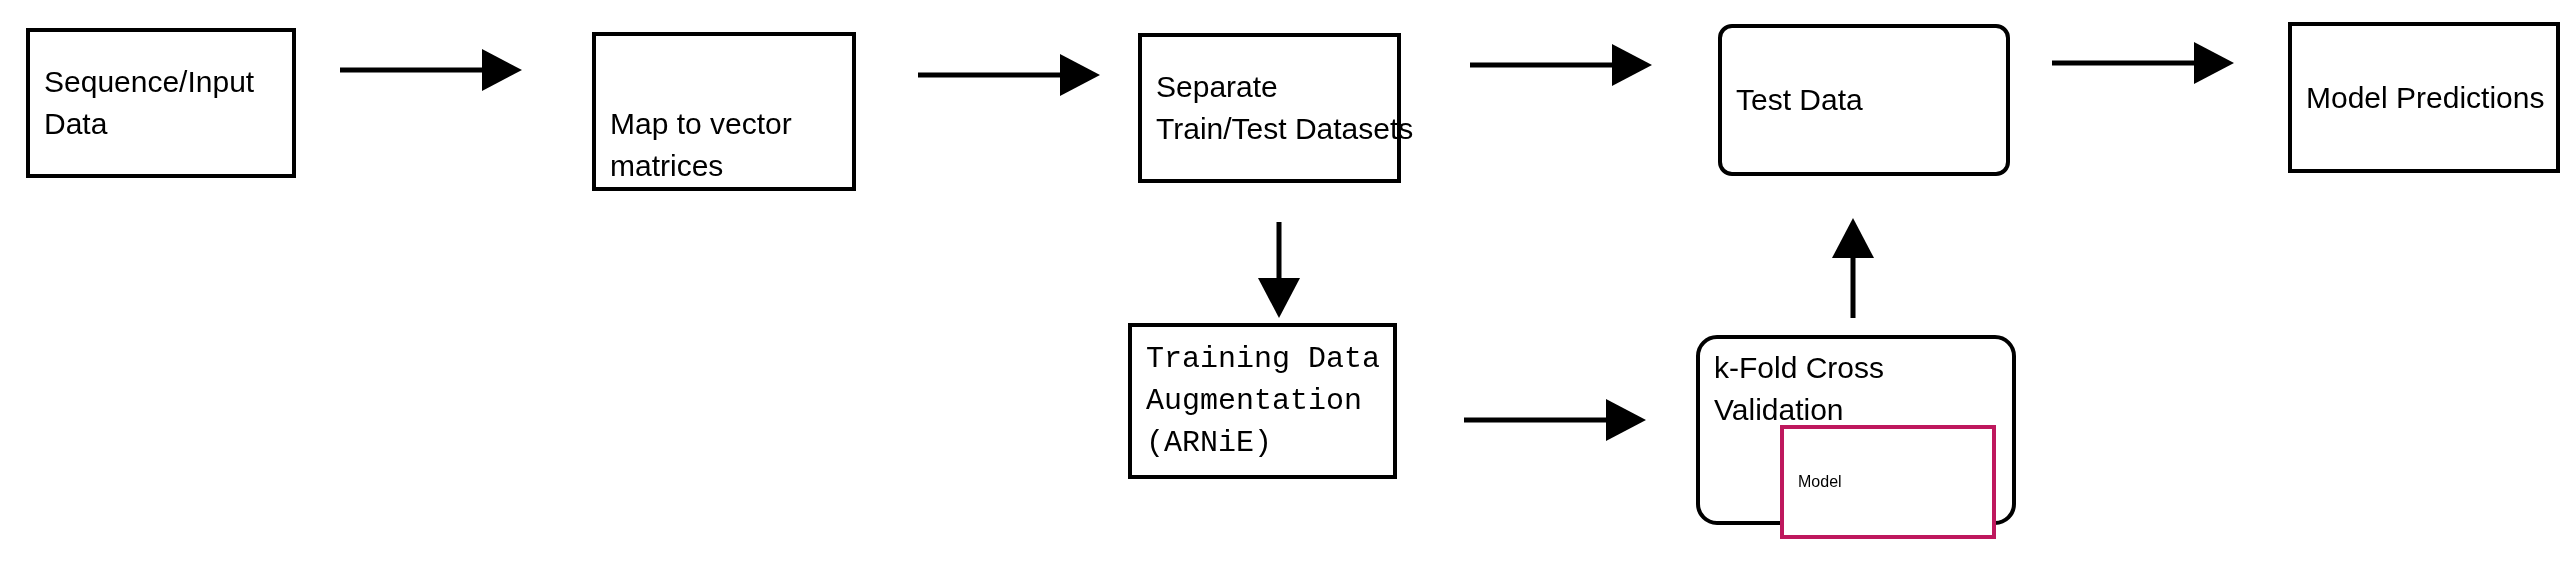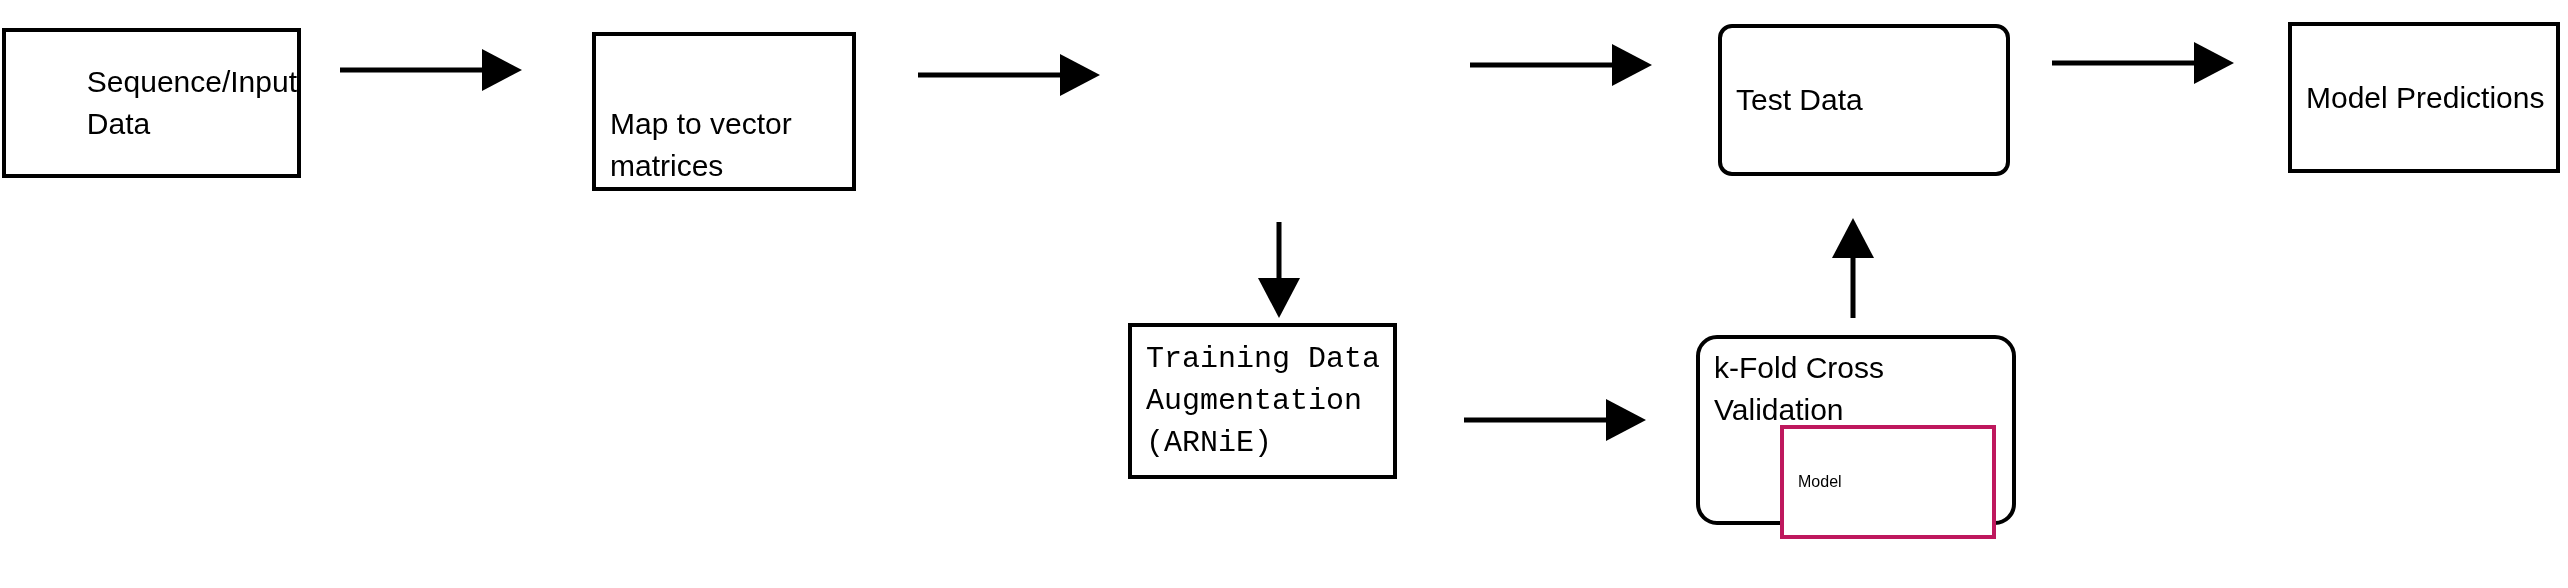--- a/index.html
+++ b/index.html
@@ -27,21 +27,21 @@
   .node > .node-label {
     display: block;
     color: #000000;
     font-size: 30px;
     line-height: 42px;
     white-space: pre;
     padding-left: 14px;
     letter-spacing: 0px;
   }
   
-  #node-sequence-input    { left: 2px;   top: 28px;  width: 299px; height: 150px; justify-content: flex-end; }
+  #node-sequence-input    { left: 26px;   top: 28px;  width: 270px; height: 150px; }
   #node-map-vector        { left: 592px;  top: 32px;  width: 264px; height: 159px; align-items: flex-end; }
   #node-separate-data     { left: 1138px; top: 33px;  width: 263px; height: 150px; }
   #node-test-data         { left: 1718px; top: 24px;  width: 292px; height: 152px; border-radius: 14px; }
   #node-model-predictions { left: 2288px; top: 22px;  width: 272px; height: 151px; }
   #node-training-aug      { left: 1128px; top: 323px; width: 269px; height: 156px; font-family: Liberation Mono, monospace; }
   #node-kfold             { left: 1696px; top: 335px; width: 320px; height: 190px;
                             display: block; border-radius: 21px; }
 
   
   .kfold-title {
@@ -146,20 +146,24 @@
   <div class="node" id="node-map-vector">
     <span class="node-label">Map to vector
 matrices</span>
   </div>
 
   <div class="arrow-h" id="arrow-map-to-separate">
     <div class="shaft"></div>
     <div class="head"></div>
   </div>
 
+  <div class="node" id="node-separate-data">
+    <span class="node-label">Separate
+Train/Test Datasets</span>
+  </div>
 
   <div class="arrow-h" id="arrow-separate-to-test">
     <div class="shaft"></div>
     <div class="head"></div>
   </div>
 
   <div class="node" id="node-test-data">
     <span class="node-label">Test Data</span>
   </div>
 

